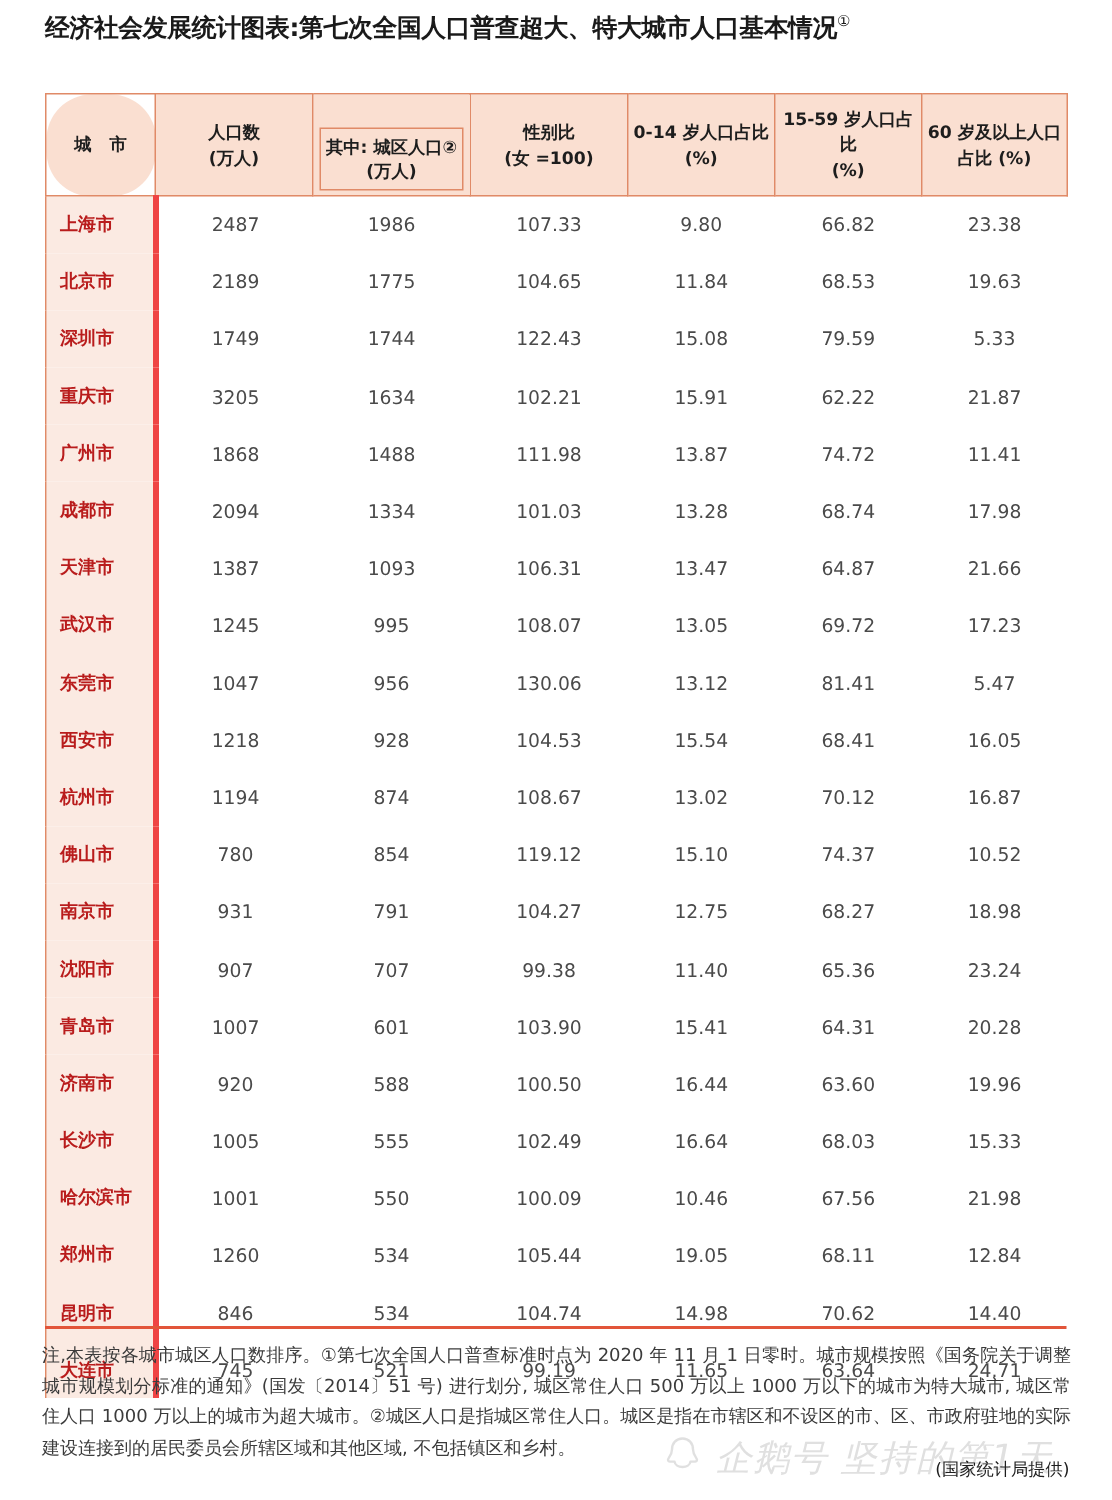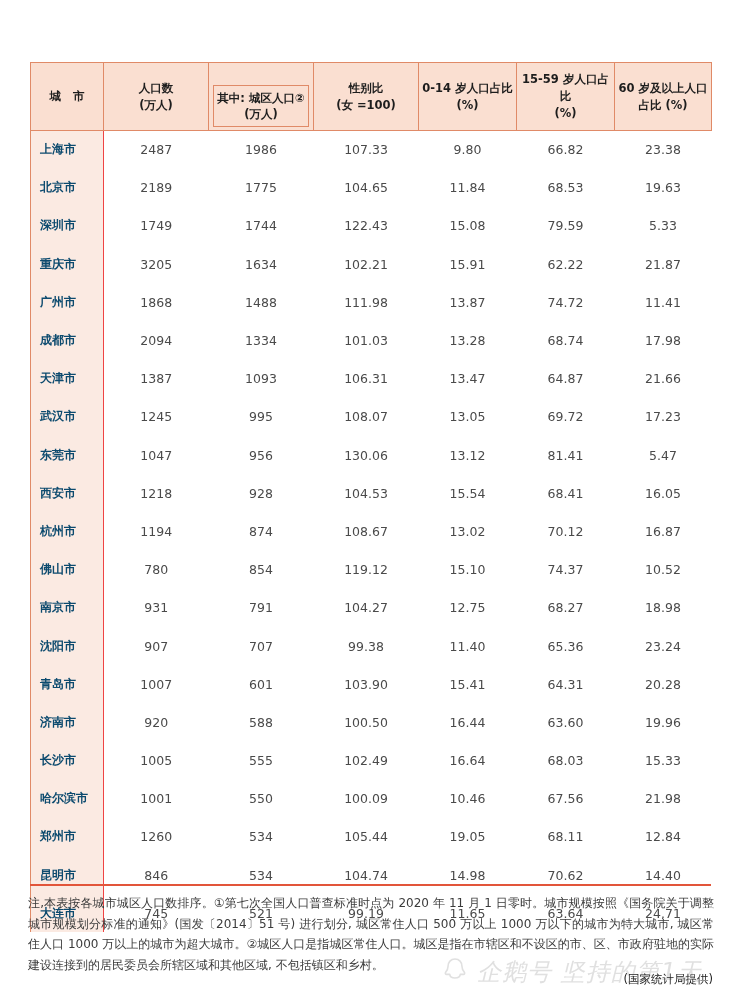--- a/index.html
+++ b/index.html
@@ -50,21 +50,21 @@
     border: 1px solid #e08a67;
     font-size: 11.5px;
     font-weight: bold;
     color: #1d1d1d;
     height: 68px;
     padding: 0 2px;
     line-height: 1.45;
     vertical-align: middle;
     text-align: center;
   }
-  th.col-city { letter-spacing: 4px; text-indent: 4px; }
+  th.col-city { letter-spacing: 4px; text-indent: 4px; border-radius: 30px; }
 
   
   th.col-nested {
     position: relative;
     padding: 0;
     text-decoration: underline;
   }
   th.col-nested .inset {
     position: absolute;
     left: 4px; right: 4px;
@@ -82,27 +82,27 @@
     height: 38.2px;
     font-size: 12.5px;
     color: #4a4a4a;
     text-align: center;
     vertical-align: middle;
     background: #ffffff;
     border: none;
   }
   table.stats tbody td.city {
     background: #fbeae2;
-    color: #0c4a6e;
+    color: #b91c1c;
     font-weight: bold;
     font-size: 12px;
     text-align: left;
     padding-left: 9px;
     border-left: 1px solid #e08a67;
-    border-right: 1px solid #ef4444;
+    border-right: 4px solid #ef4444;
     letter-spacing: 0px;
     font-family: Liberation Serif, serif;
   }
   table.stats tbody tr:last-child td {
     border-bottom: none;
   }
   .table-bottom-rule {
     position: absolute;
     left: 30px;
     top: 884px;
@@ -149,20 +149,21 @@
     white-space: nowrap;
     font-style: italic;
   }
   .watermark .wm-logo { flex: 0 0 auto; }
 </style>
 </head>
 <body>
 
 <div id="page">
 
+  <div class="title"><span>经济社会发展统计图表:第七次全国人口普查超大、特大城市人口基本情况</span><span class="sup">①</span></div>
 
   <div class="table-wrap">
     <table class="stats">
       <colgroup>
         <col style="width:73px">
         <col style="width:105px">
         <col style="width:105px">
         <col style="width:105px">
         <col style="width:98px">
         <col style="width:98px">

